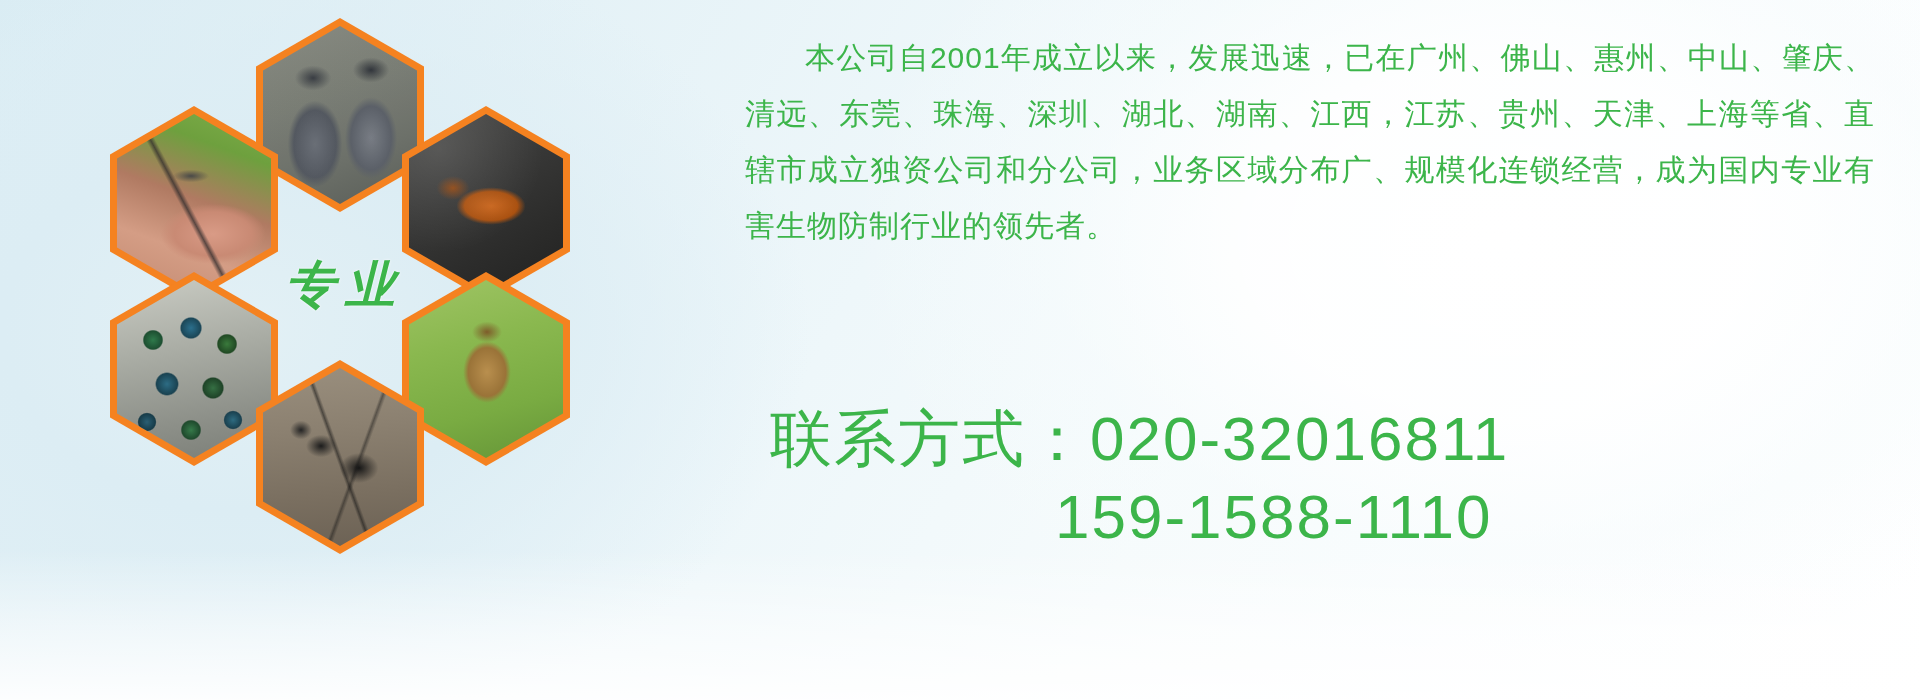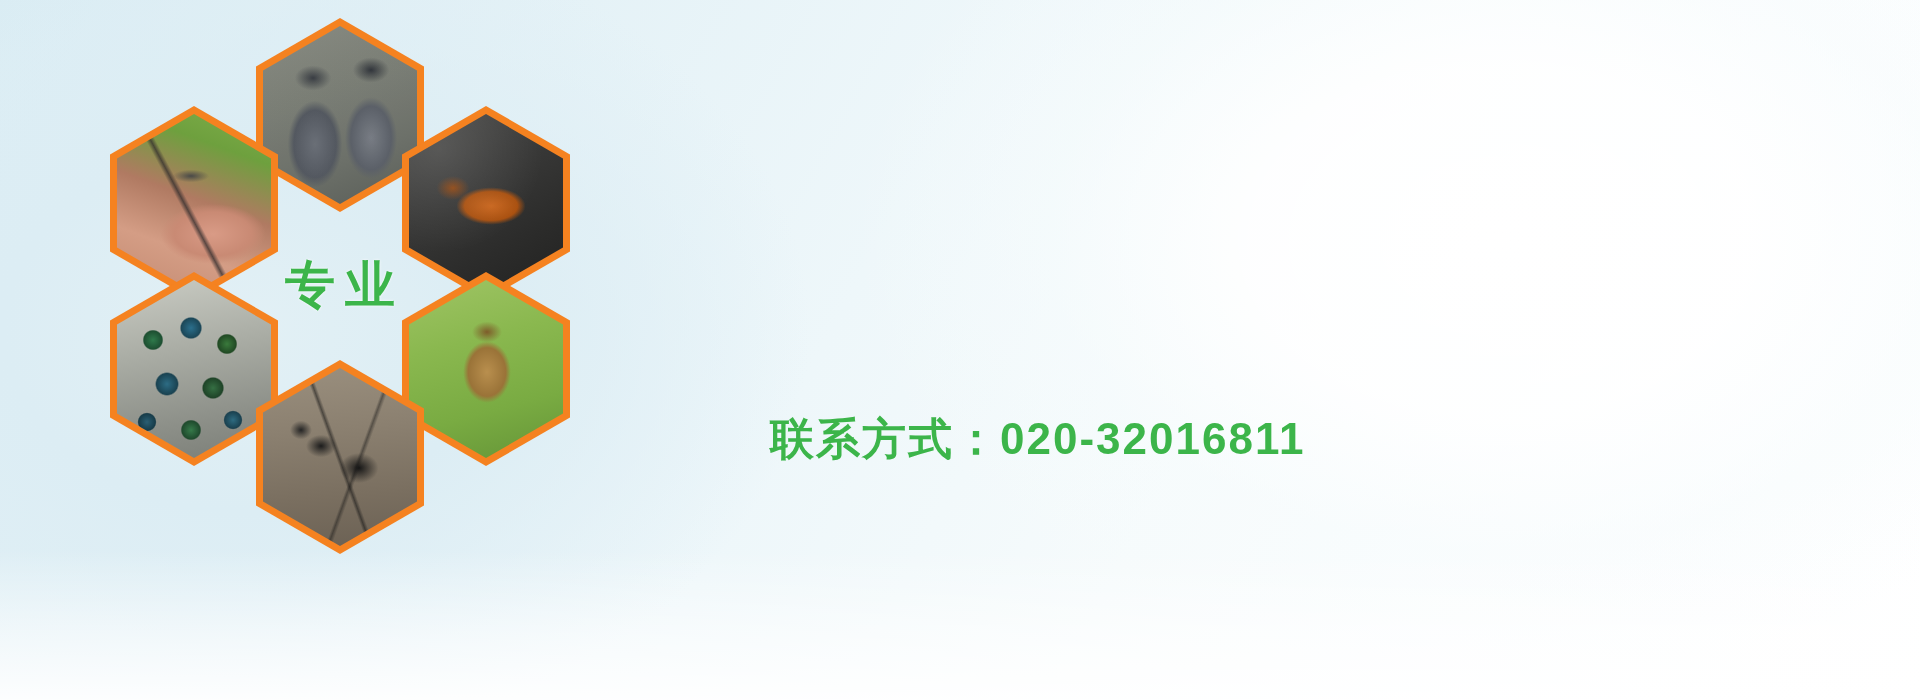--- a/index.html
+++ b/index.html
@@ -73,20 +73,21 @@
     top: 178px;
     width: 168px;
     height: 194px;
     display: flex;
     flex-direction: column;
     align-items: center;
     justify-content: center;
     gap: 14px;
     z-index: 5;
     pointer-events: none;
+    font-style: italic;
   }
   .hex-center-label .ln {
     font-size: 50px;
     font-weight: bold;
     color: #3cb54a;
     letter-spacing: 10px;
     text-indent: 10px;
     line-height: 1;
     text-shadow: 0 0 3px rgba(255,255,255,0.9);
   }
@@ -179,23 +180,23 @@
     text-align: justify;
     text-indent: 60px;
     margin: 0;
   }
 
   .contact {
     position: absolute;
     left: 770px;
     top: 400px;
     color: #3cb54a;
-    font-size: 44px;
+    font-size: 62px;
     line-height: 78px;
-    font-weight: 700;
+    font-weight: 400;
     letter-spacing: 2px;
     white-space: nowrap;
   }
   .contact .phone2 {
     display: block;
     padding-left: 285px;
   }
 </style>
 </head>
 <body>
@@ -239,18 +240,22 @@
         <div class="art ant"></div>
       </div>
     </div>
 
     <div class="hex-center-label">
       <div class="ln">专业</div>
     </div>
 
   </div>
 
+  <div class="copy">
+    <p class="intro">本公司自2001年成立以来，发展迅速，已在广州、佛山、惠州、中山、肇庆、清远、东莞、珠海、深圳、湖北、湖南、江西，江苏、贵州、天津、上海等省、直辖市成立独资公司和分公司，业务区域分布广、规模化连锁经营，成为国内专业有害生物防制行业的领先者。</p>
+  </div>
 
   <div class="contact">
     <span>联系方式：</span><span>020-32016811</span>
+    <span class="phone2">159-1588-1110</span>
   </div>
 
 </div>
 
 </body></html>

